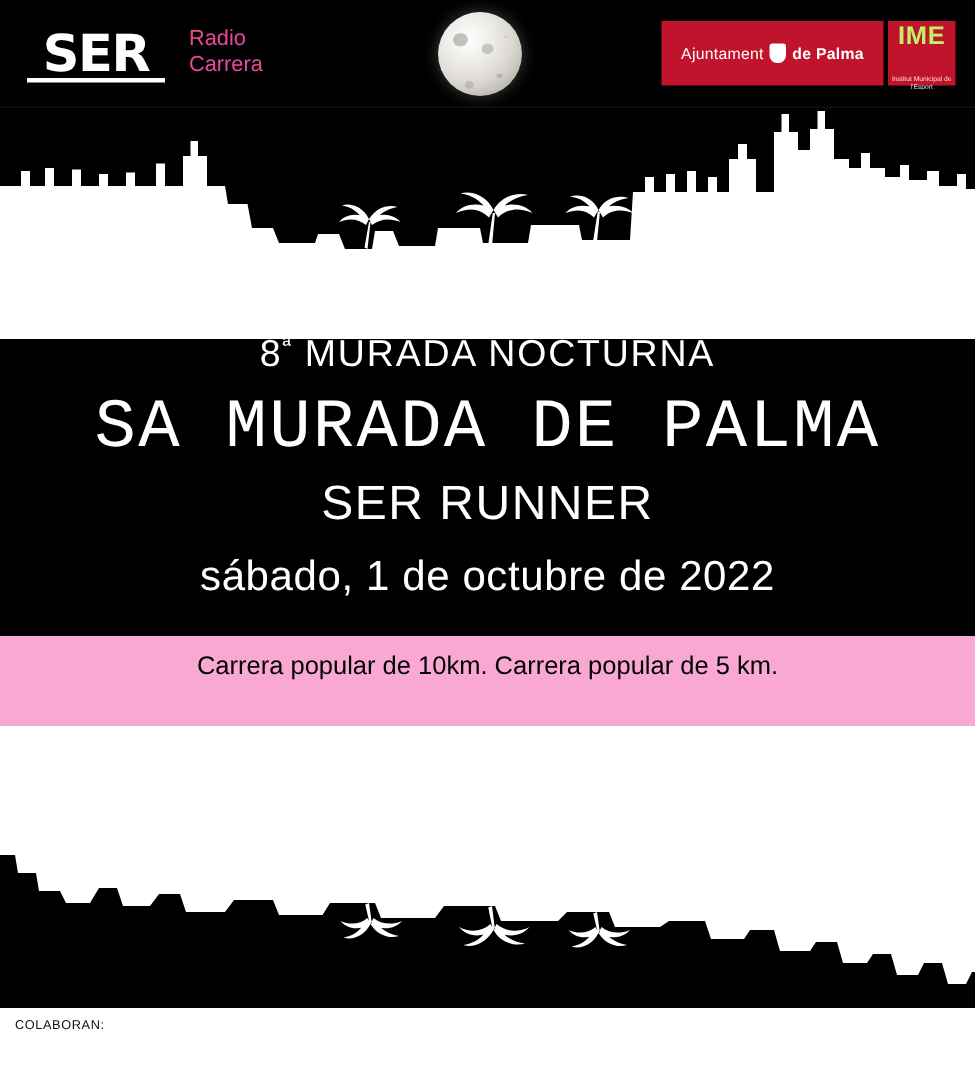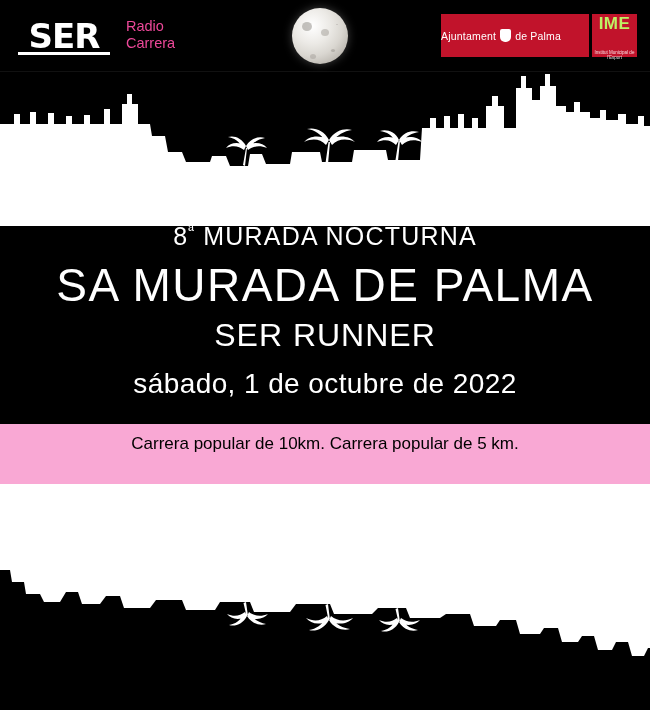--- a/index.html
+++ b/index.html
@@ -70,35 +70,35 @@
     box-shadow:
       18px 6px 0 -1px rgba(150,146,140,0.45),
       26px 24px 0 -3px rgba(150,146,140,0.5),
       6px 30px 0 -2px rgba(150,146,140,0.4),
       30px -2px 0 -4px rgba(150,146,140,0.4);
   }
   .ajuntament {
     position: absolute; left: 441px; top: 14px;
     width: 148px; height: 43px;
     background: #c1132b;
-    display: flex; align-items: center; 
+    display: flex; align-items: center; justify-content: center;
     color: #ffffff;
     font-size: 10.5px;
     letter-spacing: 0.2px;
     white-space: nowrap;
   }
   .ajuntament .shield {
     display: inline-block;
     width: 11px; height: 13px;
     margin: 0 4px;
     background: #ffffff;
     border-radius: 2px 2px 5px 5px;
     vertical-align: -2px;
   }
-  .ajuntament b { font-weight: normal; }
+  .ajuntament b { font-weight: bold; }
   .ime {
     position: absolute; left: 592px; top: 14px;
     width: 45px; height: 43px;
     background: #c1132b;
     display: flex; justify-content: center;
     color: #bef264;
     font-weight: bold;
     font-size: 17px;
     letter-spacing: 0.5px;
   }
@@ -130,21 +130,21 @@
     font-size: 25px;
     letter-spacing: 1.2px;
     font-family: "Liberation Sans", sans-serif;
     margin: 0 0 6px 0;
   }
   .line-8a sup { font-size: 15px; vertical-align: super; }
   .title-main {
     font-size: 46px;
     letter-spacing: 1.5px;
     line-height: 56px;
-    font-family: Liberation Sans, sans-serif;
+    font-family: Liberation Mono, monospace;
     margin: 6px 0 4px 0;
     white-space: nowrap;
   }
   .subtitle {
     font-size: 32px;
     letter-spacing: 1px;
     margin: 4px 0 14px 0;
   }
   .date-line {
     font-size: 28px;
@@ -325,14 +325,17 @@
       </g>
     </svg>
   </div>
 
   <div class="info-block">
     <div class="salida">Salida: Parc de la Mar</div>
     <div class="inscripciones">Inscripciones e información en:</div>
     <div class="web">www.elitechip.net</div>
   </div>
 
+  <div class="footer">
+    <div class="colaboran">COLABORAN:</div>
+  </div>
 
 </div>
 
 </body></html>

